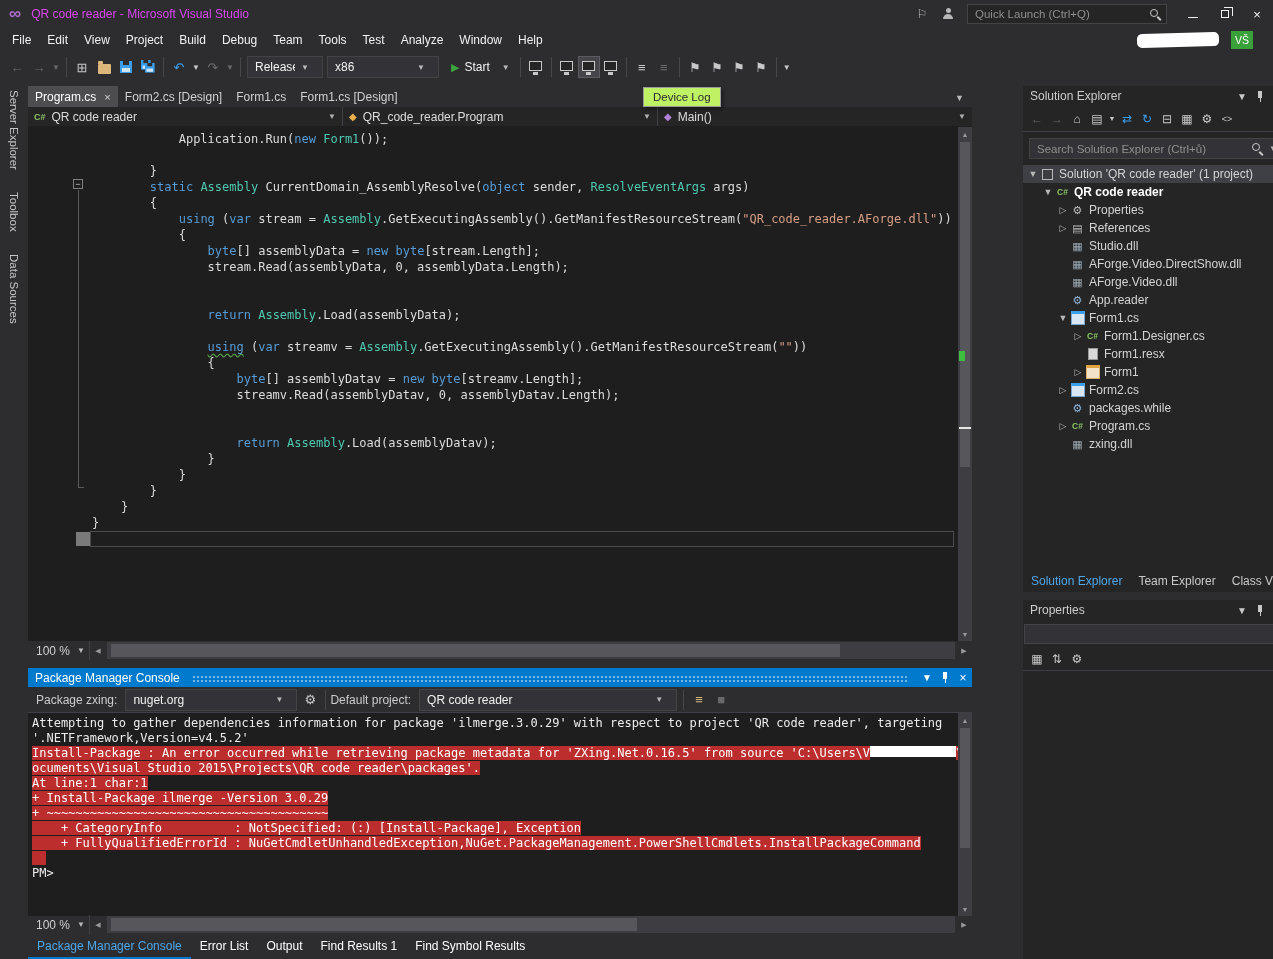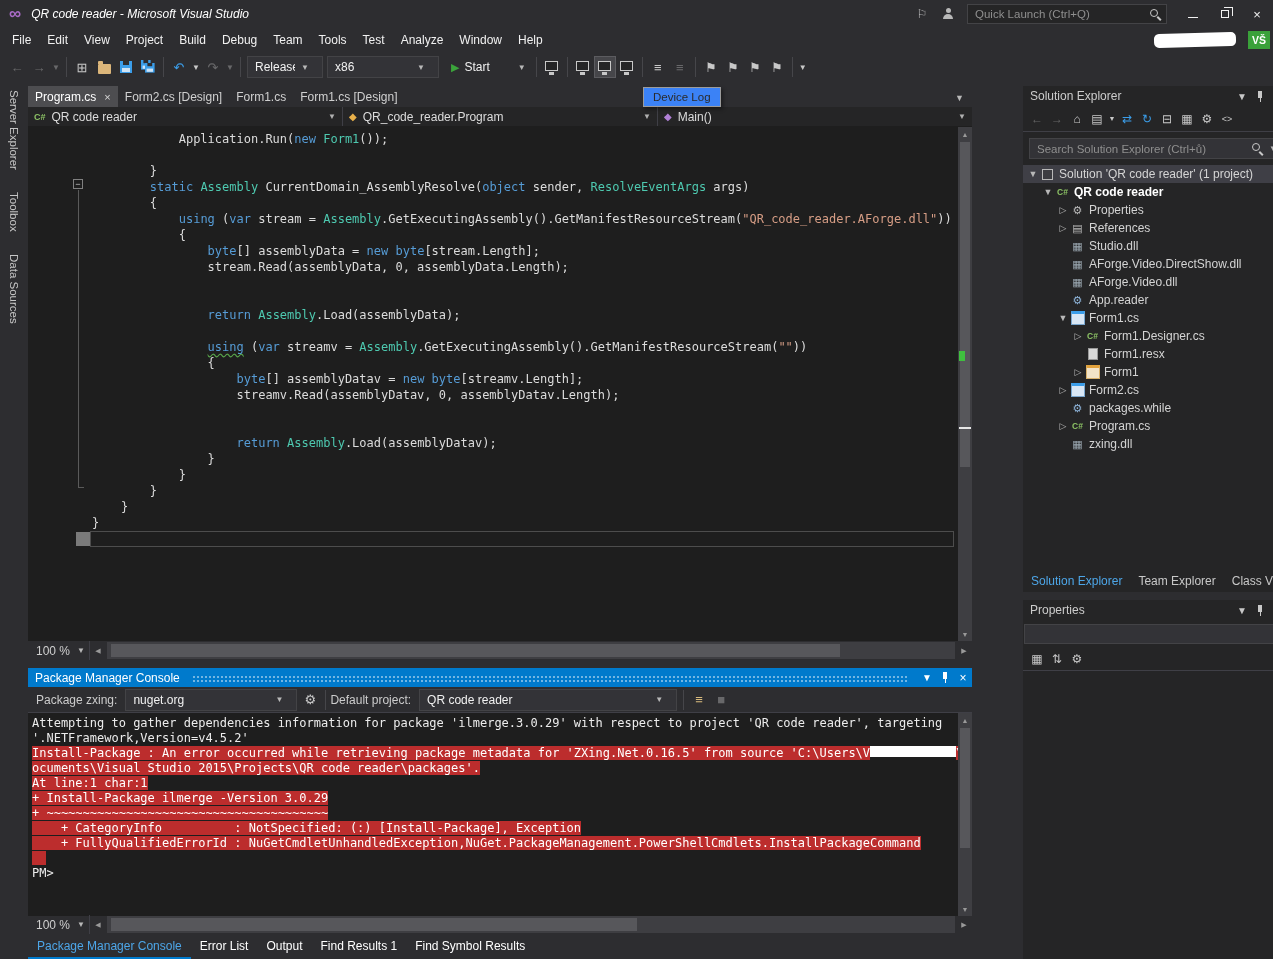--- a/index.html
+++ b/index.html
@@ -2,67 +2,67 @@
 <html><head>
 <meta charset="utf-8">
 <style>
   *{margin:0;padding:0;box-sizing:border-box;}
   html,body{background:#1a1a1a;}
   .window{position:relative;width:1273px;height:959px;background:#2d2d30;font-family:"Liberation Sans",sans-serif;font-size:12px;color:#d0d0d0;overflow:hidden;}
 
   
   .titlebar{position:absolute;left:0;top:0;width:1273px;height:28px;display:flex;align-items:center;}
   .vs-logo{color:#a96bc6;font-size:17px;font-weight:bold;margin:0 10px 0 9px;line-height:26px;}
-  .title-text{color:#ffffff;font-style:italic;}
+  .title-text{color:#d946ef;}
   .tb-flex{flex:1;}
   .tb-mini{width:26px;height:22px;display:flex;align-items:center;justify-content:center;color:#b8b8b8;}
   .quick-launch{width:200px;height:20px;background:#252526;border:1px solid #434346;display:flex;align-items:center;padding:0 5px 0 7px;margin:0 10px 0 6px;}
   .ql-text{flex:1;color:#8f8f8f;font-size:11.5px;white-space:nowrap;overflow:hidden;}
   .mag{width:11px;height:11px;position:relative;display:inline-block;color:#c8c8c8;}
   .mag::before{content:"";position:absolute;left:0;top:0;width:6px;height:6px;border:1.5px solid currentColor;border-radius:50%;}
   .mag::after{content:"";position:absolute;left:7.5px;top:7.5px;width:4.5px;height:1.5px;background:currentColor;transform:rotate(45deg);transform-origin:0 0;}
   .win-btn{width:32px;height:24px;display:flex;align-items:center;justify-content:center;color:#f1f1f1;font-size:13px;}
   .min-glyph{width:10px;height:1px;background:#f1f1f1;margin-top:6px;}
   .restore-glyph{width:8px;height:8px;border:1px solid #f1f1f1;position:relative;}
   .restore-glyph::before{content:"";position:absolute;left:2px;top:-4px;width:8px;height:8px;border:1px solid #f1f1f1;border-left:none;border-bottom:none;}
   .person{width:12px;height:12px;position:relative;display:inline-block;}
   .person::before{content:"";position:absolute;left:3.5px;top:0;width:5px;height:5px;border-radius:50%;background:#b8b8b8;}
   .person::after{content:"";position:absolute;left:1px;top:6px;width:10px;height:5px;border-radius:5px 5px 0 0;background:#b8b8b8;}
 
   
   .menubar{position:absolute;left:0;top:28px;width:1273px;height:24px;display:flex;align-items:center;padding-left:4px;}
   .menu-item{padding:0 8px;line-height:24px;color:#f1f1f1;}
   .scribble{width:82px;height:14px;background:#ffffff;border-radius:5px;transform:rotate(-1.5deg);margin-right:12px;}
-  .user-badge{width:22px;height:18px;background:#3aa13a;color:#ffffff;font-weight:bold;font-size:10.5px;display:flex;align-items:center;justify-content:center;margin-right:3px;}
+  .user-badge{width:22px;height:18px;background:#3aa13a;color:#ffffff;font-weight:normal;font-size:10.5px;display:flex;align-items:center;justify-content:center;margin-right:20px;}
 
   
   .maintoolbar{position:absolute;left:0;top:52px;width:1273px;height:30px;display:flex;align-items:center;padding-left:6px;}
   .tico{min-width:22px;height:22px;display:flex;align-items:center;justify-content:center;color:#c8c8c8;font-size:13px;position:relative;}
   .tico.dim{opacity:.38;}
   .tico.blue{color:#3b9eea;}
   .tico.hovered{background:#46464a;border:1px solid #5c5c60;}
   .tico.small{min-width:12px;font-size:8px;}
   .tsep{width:1px;height:20px;background:#46464a;margin:0 4px;flex:none;}
   .combo{display:flex;align-items:center;background:#333337;border:1px solid #434346;height:22px;padding:0 13px 0 7px;color:#f1f1f1;margin:0 2px;}
   .combo .cv{flex:1;overflow:hidden;white-space:nowrap;}
   .ccaret{color:#b8b8b8;font-size:8px;margin-left:6px;}
   .start-btn{display:flex;align-items:center;height:22px;padding:0 4px 0 8px;margin:0 2px;}
   .play-glyph{color:#3ba33b;font-size:11px;margin-right:5px;}
-  .start-label{color:#f1f1f1;margin-right:22px;}
+  .start-label{color:#f1f1f1;margin-right:6px;}
   .folder-ic{width:13px;height:10px;background:#dcb67a;border-radius:1px;position:relative;margin-top:3px;}
   .folder-ic::before{content:"";position:absolute;top:-3px;left:0;width:5px;height:3px;background:#dcb67a;border-radius:1px 1px 0 0;}
   .floppy-ic{width:12px;height:12px;background:#3b9eea;position:relative;}
   .floppy-ic::before{content:"";position:absolute;top:0;left:3px;width:6px;height:4px;background:#2d2d30;}
   .floppy-ic::after{content:"";position:absolute;bottom:1px;left:2px;width:8px;height:4px;background:#cfe3f5;}
   .floppy-all{position:relative;width:15px;height:14px;}
   .floppy-all .f1{position:absolute;left:0;top:0;transform:scale(.8);transform-origin:0 0;}
   .floppy-all .f2{position:absolute;left:4px;top:3px;transform:scale(.8);transform-origin:0 0;}
   .monitor-ic{width:13px;height:10px;border:1px solid #c8c8c8;position:relative;margin-top:-2px;background:#252526;}
   .monitor-ic::after{content:"";position:absolute;left:3px;bottom:-4px;width:5px;height:2px;background:#c8c8c8;box-shadow:0 1px 0 #c8c8c8;}
-  .tooltip{position:absolute;left:643px;top:87px;background:#3b82f6;border:1px solid #9b9b9b;color:#2b2b2b;padding:3px 9px;font-size:11.5px;z-index:50;box-shadow:2px 2px 4px rgba(0,0,0,.4);}
+  .tooltip{position:absolute;left:643px;top:87px;background:#bef264;border:1px solid #9b9b9b;color:#2b2b2b;padding:3px 9px;font-size:11.5px;z-index:50;box-shadow:2px 2px 4px rgba(0,0,0,.4);}
 
   
   .left-strip{position:absolute;left:0;top:82px;width:28px;height:877px;display:flex;flex-direction:column;align-items:center;gap:22px;padding-top:8px;}
   .right-strip{position:absolute;left:1245px;top:82px;width:28px;height:877px;display:flex;flex-direction:column;align-items:center;padding-top:6px;}
   .vtab{writing-mode:vertical-rl;color:#c6c6c6;font-size:11.5px;white-space:nowrap;}
 
   
   .doc-tabbar{position:absolute;left:28px;top:86px;width:944px;height:21px;display:flex;align-items:flex-end;}
   .dtab{height:21px;display:flex;align-items:center;padding:0 7px;color:#d0d0d0;white-space:nowrap;}
   .dtab.active{background:#4d4d50;color:#ffffff;}

